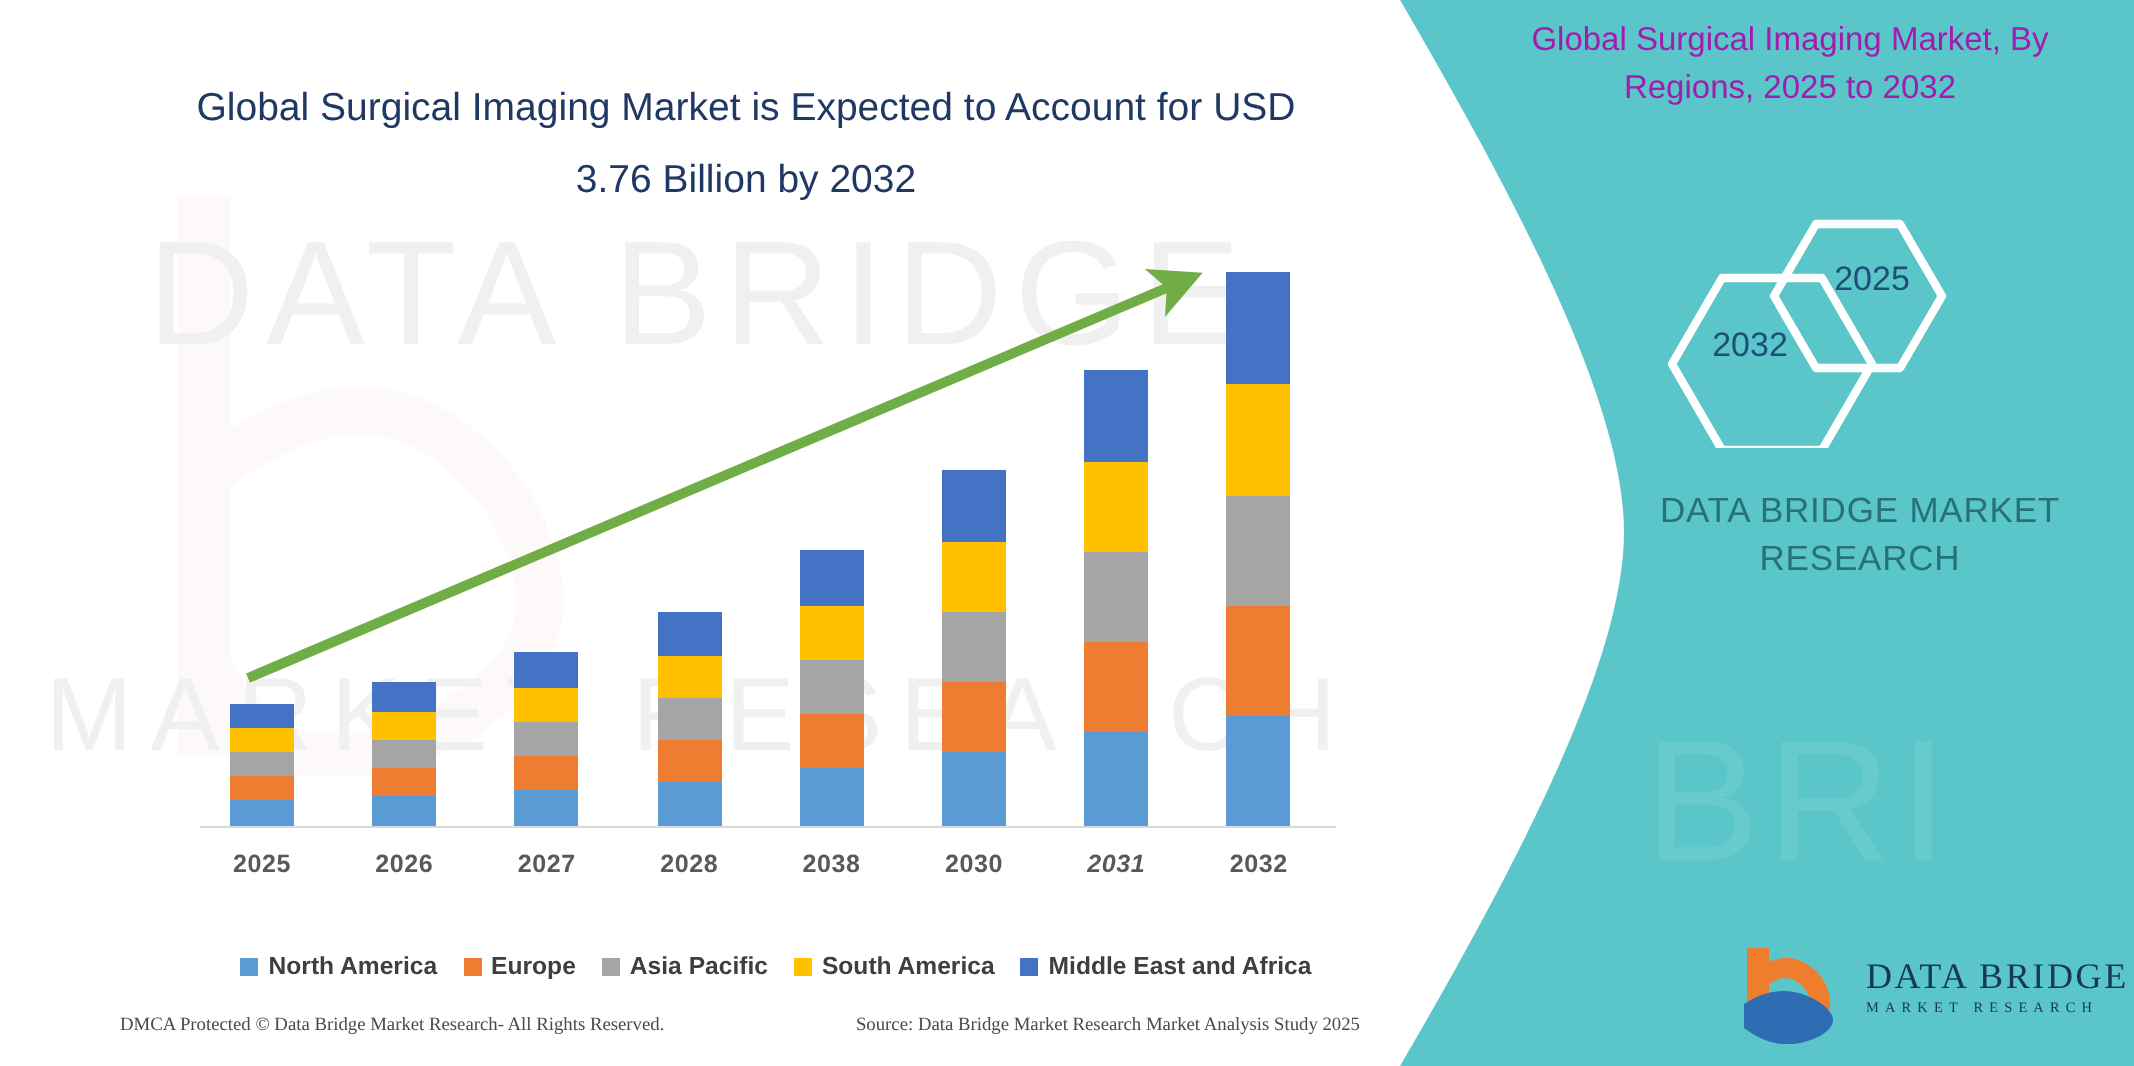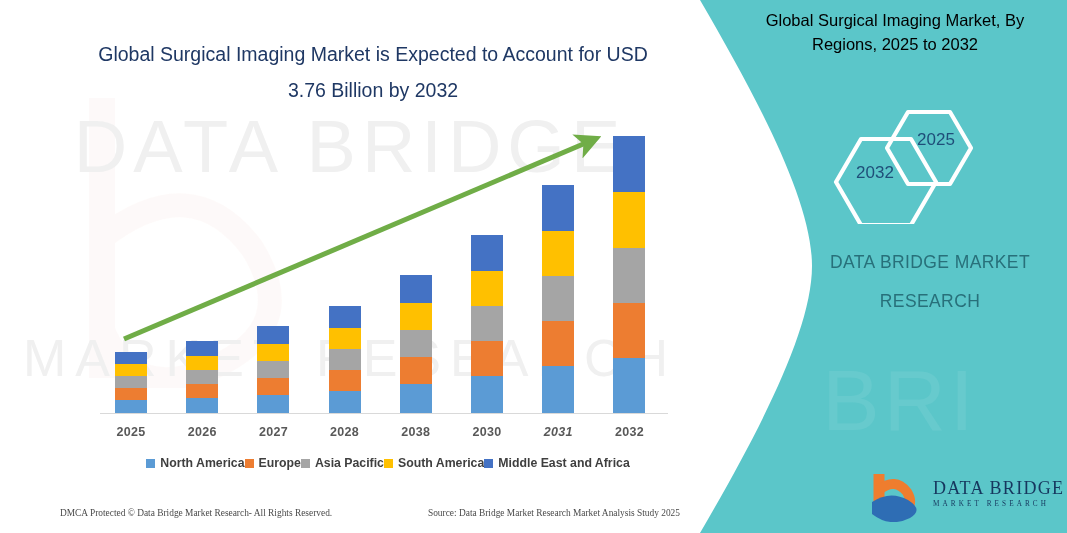--- a/index.html
+++ b/index.html
@@ -41,49 +41,49 @@
   .bar{position:absolute;width:32px;bottom:120px;}
   .seg{width:100%;display:block;}
 
   .xlab{
     position:absolute;width:70px;text-align:center;top:425px;
     font-size:12.5px;font-weight:bold;color:#595959;letter-spacing:.3px;
   }
 
   
   .legend{
-    position:absolute;left:100px;top:456px;width:576px;
-    display:flex;justify-content:center;align-items:flex-start;
+    position:absolute;left:100px;top:476px;width:576px;
+    display:flex;justify-content:center;align-items:flex-start;gap:13px;
   }
   .lg-item{display:flex;align-items:center;gap:5px;}
   .lg-sw{width:9px;height:9px;display:block;}
   .lg-tx{font-size:12.3px;font-weight:bold;color:#3f3f3f;white-space:nowrap;}
 
   
   .footer{
     position:absolute;top:508px;left:60px;width:620px;
     display:flex;justify-content:space-between;
     font-family:"Liberation Serif",serif;
     font-size:9.4px;color:#4a4a4a;white-space:nowrap;
   }
 
   
   #panel{position:absolute;left:660px;top:0;width:407px;height:533px;}
   .panel-title{
     position:absolute;left:735px;top:8px;width:320px;
-    text-align:center;color:#000000;
+    text-align:center;color:#a21caf;
     font-size:16.5px;line-height:24px;font-weight:400;
   }
   .hex-label{
     position:absolute;color:#1f4e79;font-size:17px;
     text-align:center;width:80px;font-weight:400;
   }
   .brand{
     position:absolute;left:800px;top:243px;width:260px;text-align:center;
-    color:#28707a;font-size:17.5px;line-height:39px;letter-spacing:.4px;
+    color:#28707a;font-size:17.5px;line-height:24px;letter-spacing:.4px;
   }
   .logo-txt-1{
     position:absolute;left:933px;top:478px;
     color:#16375e;font-family:"Liberation Serif",serif;
     font-size:18px;letter-spacing:1.3px;font-weight:400;
   }
   .logo-txt-2{
     position:absolute;left:933px;top:500px;
     color:#16375e;font-family:"Liberation Serif",serif;
     font-size:7.2px;letter-spacing:3.1px;font-weight:400;

